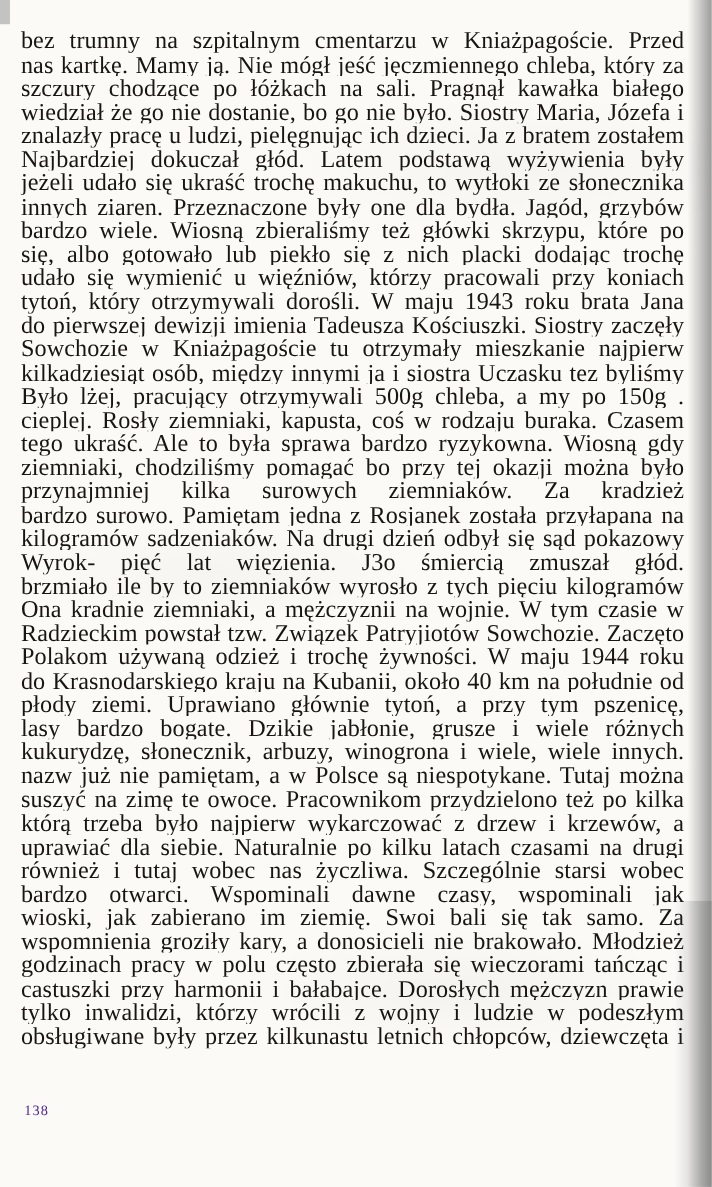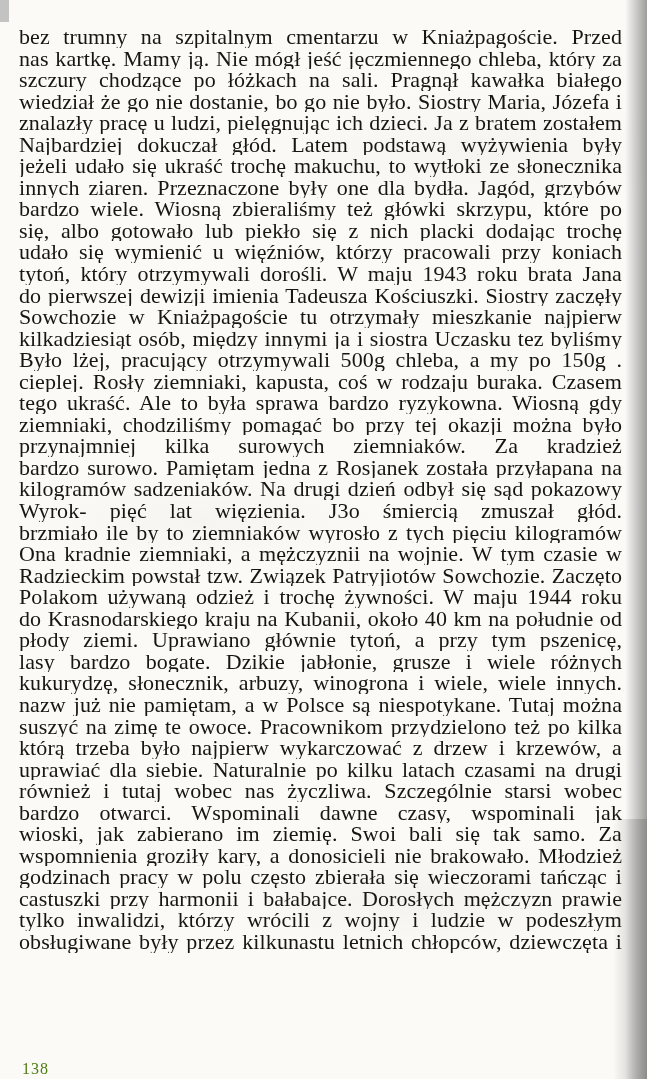--- a/index.html
+++ b/index.html
@@ -63,23 +63,23 @@
     overflow: hidden;
     text-align: justify;
     text-align-last: justify;
   }
   .line.last {
     text-align-last: left;
   }
   .page-number {
     position: absolute;
     left: 22px;
-    top: 1060px;
-    font-size: 16px;
-    color: #4d7c0f;
+    top: 1002px;
+    font-size: 13px;
+    color: #4c1d95;
     letter-spacing: 1px;
   }
 </style>
 </head>
 <body>
 
 <div class="paper-mottle"></div>
 <div class="corner-smudge"></div>
 
 <div class="text-block">

